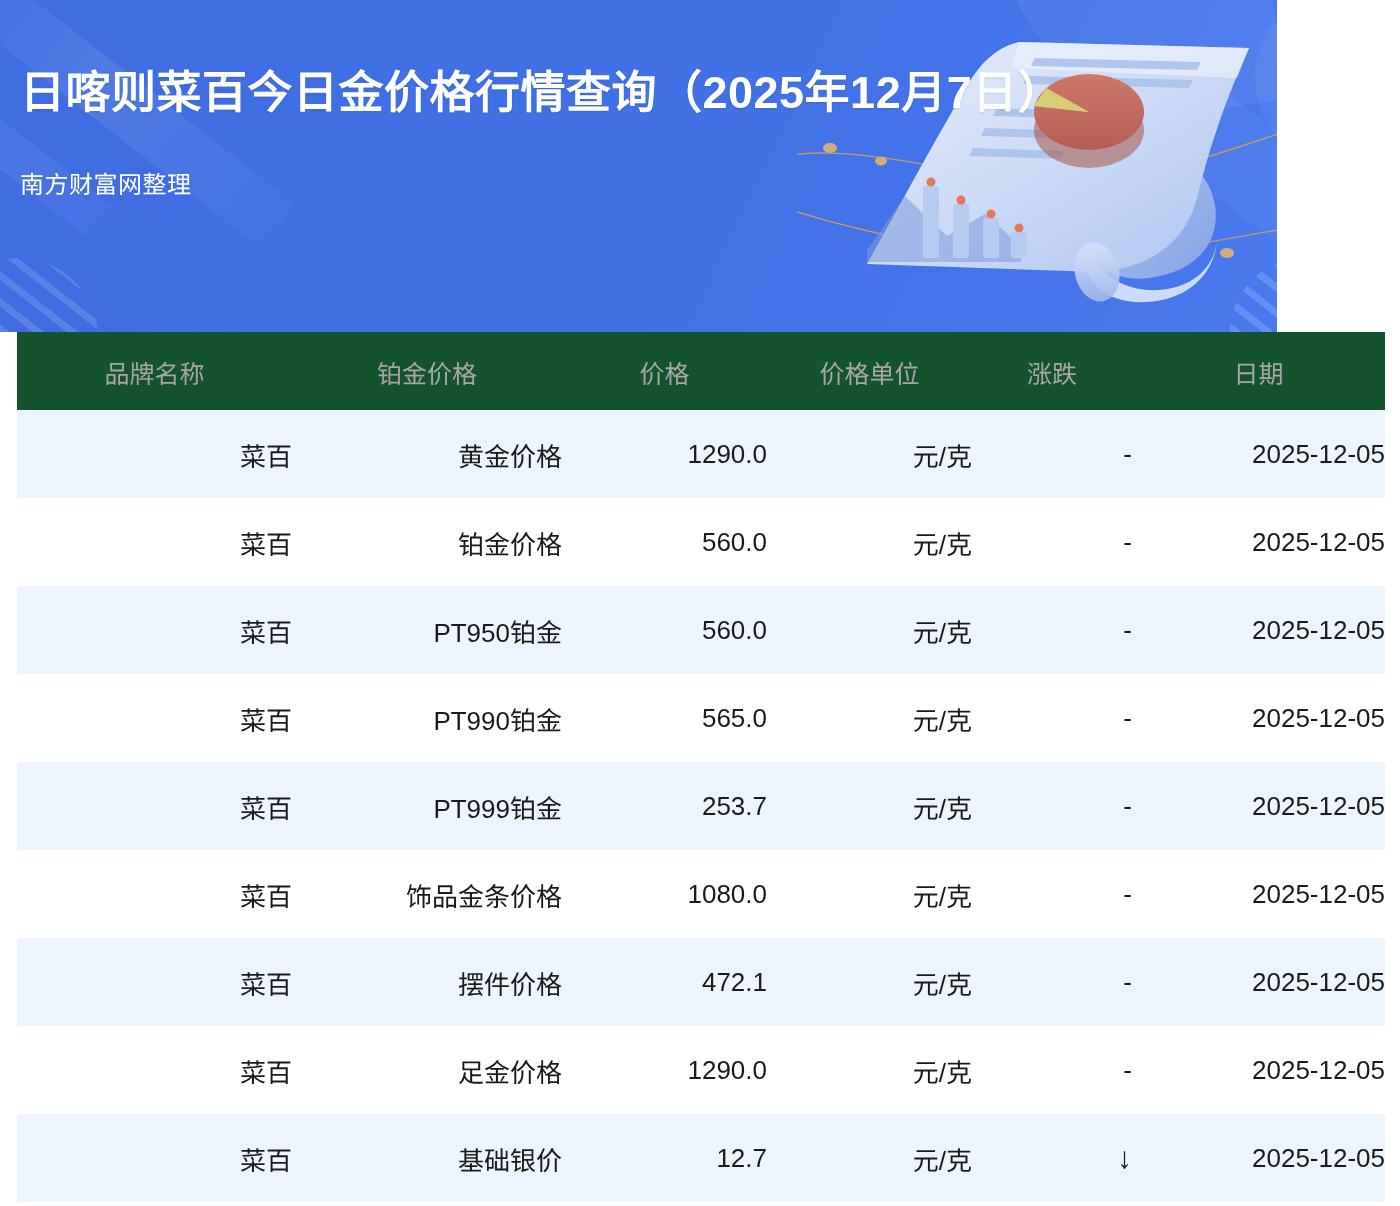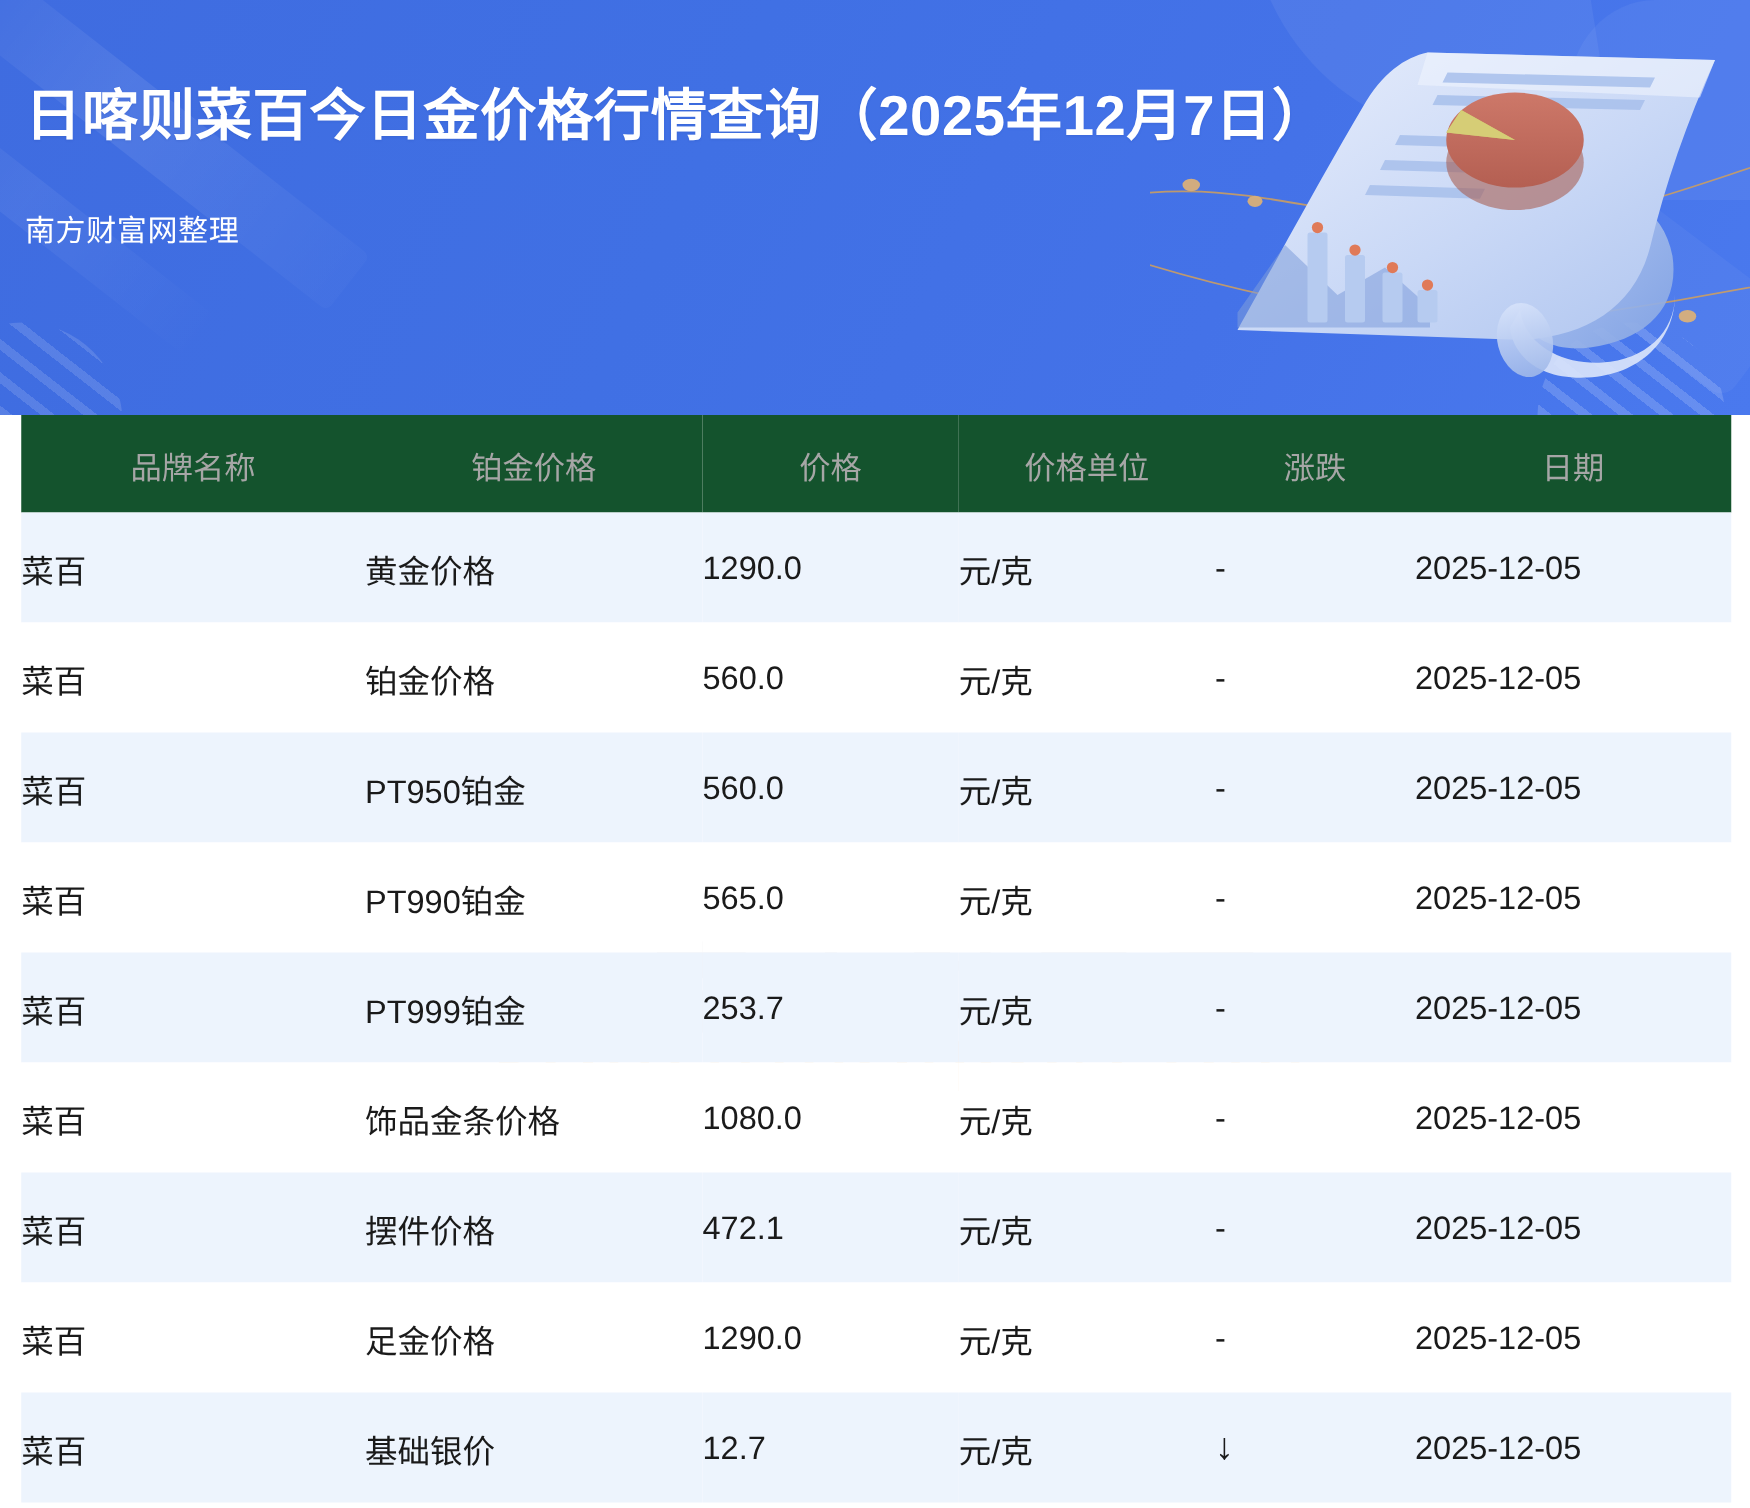--- a/index.html
+++ b/index.html
@@ -12,21 +12,21 @@
     width: 1400px;
     height: 1206px;
     font-family: "Liberation Sans", "DejaVu Sans", sans-serif;
     overflow: hidden;
     position: relative;
   }
 
   
   .banner {
     position: relative;
-    width: 1400px;
+    width: 1277px;
     height: 332px;
     background: linear-gradient(115deg, #3f6ce0 0%, #4070e4 40%, #4472e8 70%, #4a79ee 100%);
     overflow: hidden;
   }
   .banner-deco { position: absolute; pointer-events: none; }
 
   
   .streak-tl {
     top: -66px; left: -60px;
     width: 430px; height: 56px;
@@ -154,21 +154,21 @@
     font-size: 25px;
     font-weight: normal;
     color: #a6a6a6;
     padding: 22px 0 20px 0;
     background: #14532d;
     text-align: center;
   }
   table.price-table td {
     font-size: 26px;
     color: #1a1a1a;
-    text-align: left;
+    text-align: right;
     height: 88px;
     padding: 0;
   }
   table.price-table tbody tr:nth-child(odd) td { background: #edf4fd; }
   table.price-table tbody tr:nth-child(even) td { background: #ffffff; }
 
   .col-brand   { width: 275px; }
   .col-product { width: 270px; }
   .col-price   { width: 205px; }
   .col-unit    { width: 205px; }

